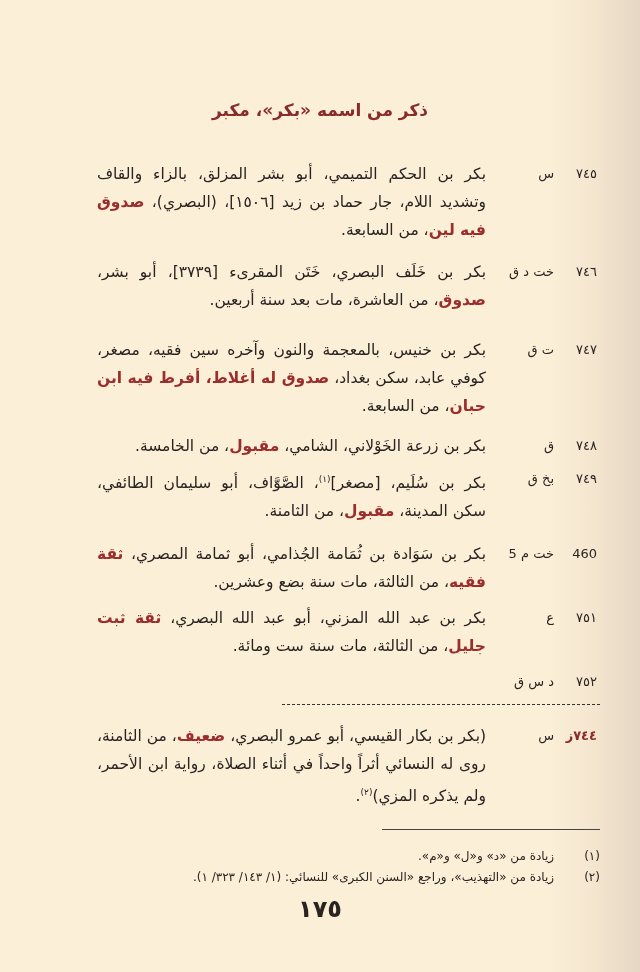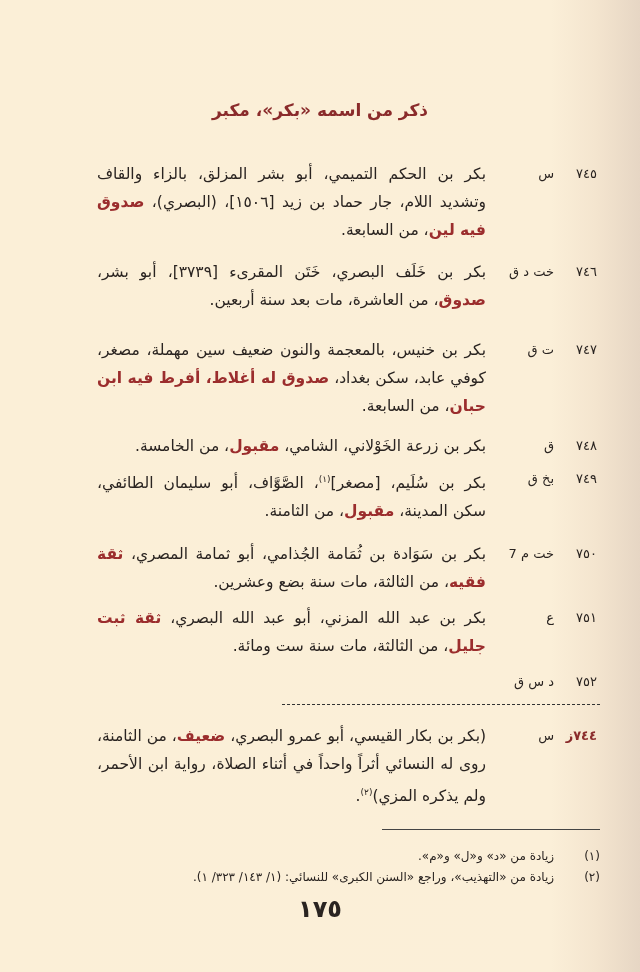--- a/index.html
+++ b/index.html
@@ -71,38 +71,38 @@
 
   <div class="entry" style="top:258px">
     <span class="num">٧٤٦</span>
     <span class="sig">خت د ق</span>
     <div class="text"><span>بكر بن خَلَف البصري، خَتَن المقرىء [٣٧٣٩]، أبو بشر، </span><span class="red">صدوق</span><span>، من العاشرة، مات بعد سنة أربعين.</span></div>
   </div>
 
   <div class="entry" style="top:336px">
     <span class="num">٧٤٧</span>
     <span class="sig">ت ق</span>
-    <div class="text"><span>بكر بن خنيس، بالمعجمة والنون ضعيف سين مهملة، مصغر، كوفي عابد، سكن بغداد، </span><span class="red">صدوق له أغلاط، أفرط فيه ابن حبان</span><span>، من السابعة.</span></div>
+    <div class="text"><span>بكر بن خنيس، بالمعجمة والنون وآخره سين فقيه، مصغر، كوفي عابد، سكن بغداد، </span><span class="red">صدوق له أغلاط، أفرط فيه ابن حبان</span><span>، من السابعة.</span></div>
   </div>
 
   <div class="entry" style="top:432px">
     <span class="num">٧٤٨</span>
     <span class="sig">ق</span>
     <div class="text"><span>بكر بن زرعة الخَوْلاني، الشامي، </span><span class="red">مقبول</span><span>، من الخامسة.</span></div>
   </div>
 
   <div class="entry" style="top:465px">
     <span class="num">٧٤٩</span>
     <span class="sig">بخ ق</span>
     <div class="text"><span>بكر بن سُلَيم، [مصغر]</span><sup>(١)</sup><span>، الصَّوَّاف، أبو سليمان الطائفي، سكن المدينة، </span><span class="red">مقبول</span><span>، من الثامنة.</span></div>
   </div>
 
   <div class="entry" style="top:540px">
-    <span class="num">٧٥٠</span>
-    <span class="sig">خت م 7</span>
+    <span class="num">460</span>
+    <span class="sig">خت م 5</span>
     <div class="text"><span>بكر بن سَوَادة بن ثُمَامة الجُذامي، أبو ثمامة المصري، </span><span class="red">ثقة فقيه</span><span>، من الثالثة، مات سنة بضع وعشرين.</span></div>
   </div>
 
   <div class="entry" style="top:604px">
     <span class="num">٧٥١</span>
     <span class="sig">ع</span>
     <div class="text"><span>بكر بن عبد الله المزني، أبو عبد الله البصري، </span><span class="red">ثقة ثبت جليل</span><span>، من الثالثة، مات سنة ست ومائة.</span></div>
   </div>
 
   <div class="entry" style="top:668px">

